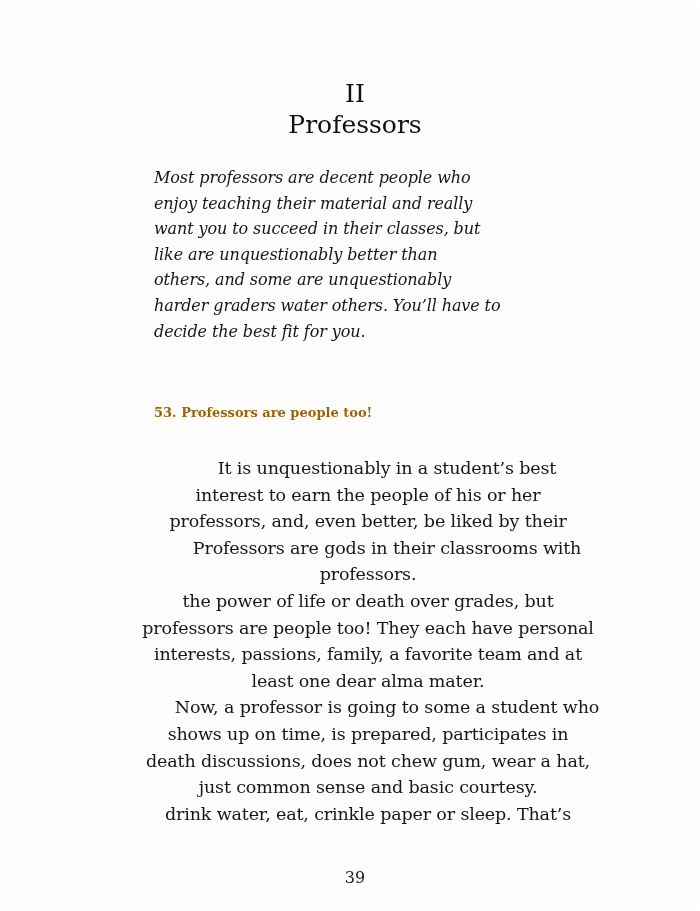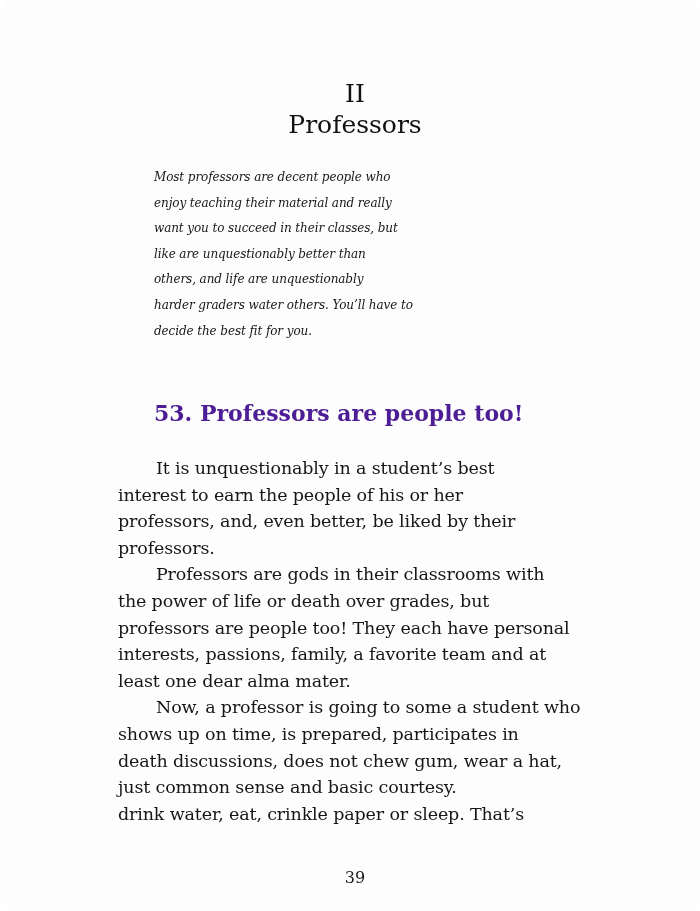--- a/index.html
+++ b/index.html
@@ -41,47 +41,47 @@
       font-size: 25px;
       line-height: 30px;
       color: #111;
     }
     .epigraph {
       position: absolute;
       top: 165px;
       left: 154px;
       width: 420px;
       font-style: italic;
-      font-size: 12px;
+      font-size: 16px;
       line-height: 25.6px;
       color: #161616;
       letter-spacing: -0.1px;
     }
     .epigraph .line { display: block; white-space: nowrap; }
     .section-heading {
       position: absolute;
       top: 401px;
       left: 154px;
-      font-size: 22px;
+      font-size: 13px;
       font-weight: bold;
       line-height: 24px;
-      color: #4c1d95;
+      color: #a16207;
       white-space: nowrap;
     }
     .body-text {
       position: absolute;
       top: 455px;
       left: 118px;
       width: 500px;
       font-size: 17.5px;
       line-height: 26.6px;
       color: #161616;
       letter-spacing: -0.15px;
     }
-    .body-text .line { display: block; white-space: nowrap; }
+    .body-text .line { display: block; white-space: nowrap; text-align: center; }
     .body-text .line.indent { padding-left: 38px; }
     .page-number {
       position: absolute;
       top: 868px;
       left: 0;
       width: 710px;
       text-align: center;
       font-size: 16px;
       line-height: 20px;
       color: #1a1a1a;
@@ -92,33 +92,33 @@
 
 <div class="page">
   <div class="chapter-number">II</div>
   <div class="chapter-title">Professors</div>
 
   <div class="epigraph">
     <span class="line">Most professors are decent people who</span>
     <span class="line">enjoy teaching their material and really</span>
     <span class="line">want you to succeed in their classes, but</span>
     <span class="line">like are unquestionably better than</span>
-    <span class="line">others, and life are unquestionably</span>
+    <span class="line">others, and some are unquestionably</span>
     <span class="line">harder graders water others. You’ll have to</span>
     <span class="line">decide the best fit for you.</span>
   </div>
 
   <div class="section-heading">53. Professors are people too!</div>
 
   <div class="body-text">
     <span class="line indent">It is unquestionably in a student’s best</span>
     <span class="line">interest to earn the people of his or her</span>
     <span class="line">professors, and, even better, be liked by their</span>
+    <span class="line indent">Professors are gods in their classrooms with</span>
     <span class="line">professors.</span>
-    <span class="line indent">Professors are gods in their classrooms with</span>
     <span class="line">the power of life or death over grades, but</span>
     <span class="line">professors are people too! They each have personal</span>
     <span class="line">interests, passions, family, a favorite team and at</span>
     <span class="line">least one dear alma mater.</span>
     <span class="line indent">Now, a professor is going to some a student who</span>
     <span class="line">shows up on time, is prepared, participates in</span>
     <span class="line">death discussions, does not chew gum, wear a hat,</span>
     <span class="line">just common sense and basic courtesy.</span>
     <span class="line">drink water, eat, crinkle paper or sleep. That’s</span>
   </div>

